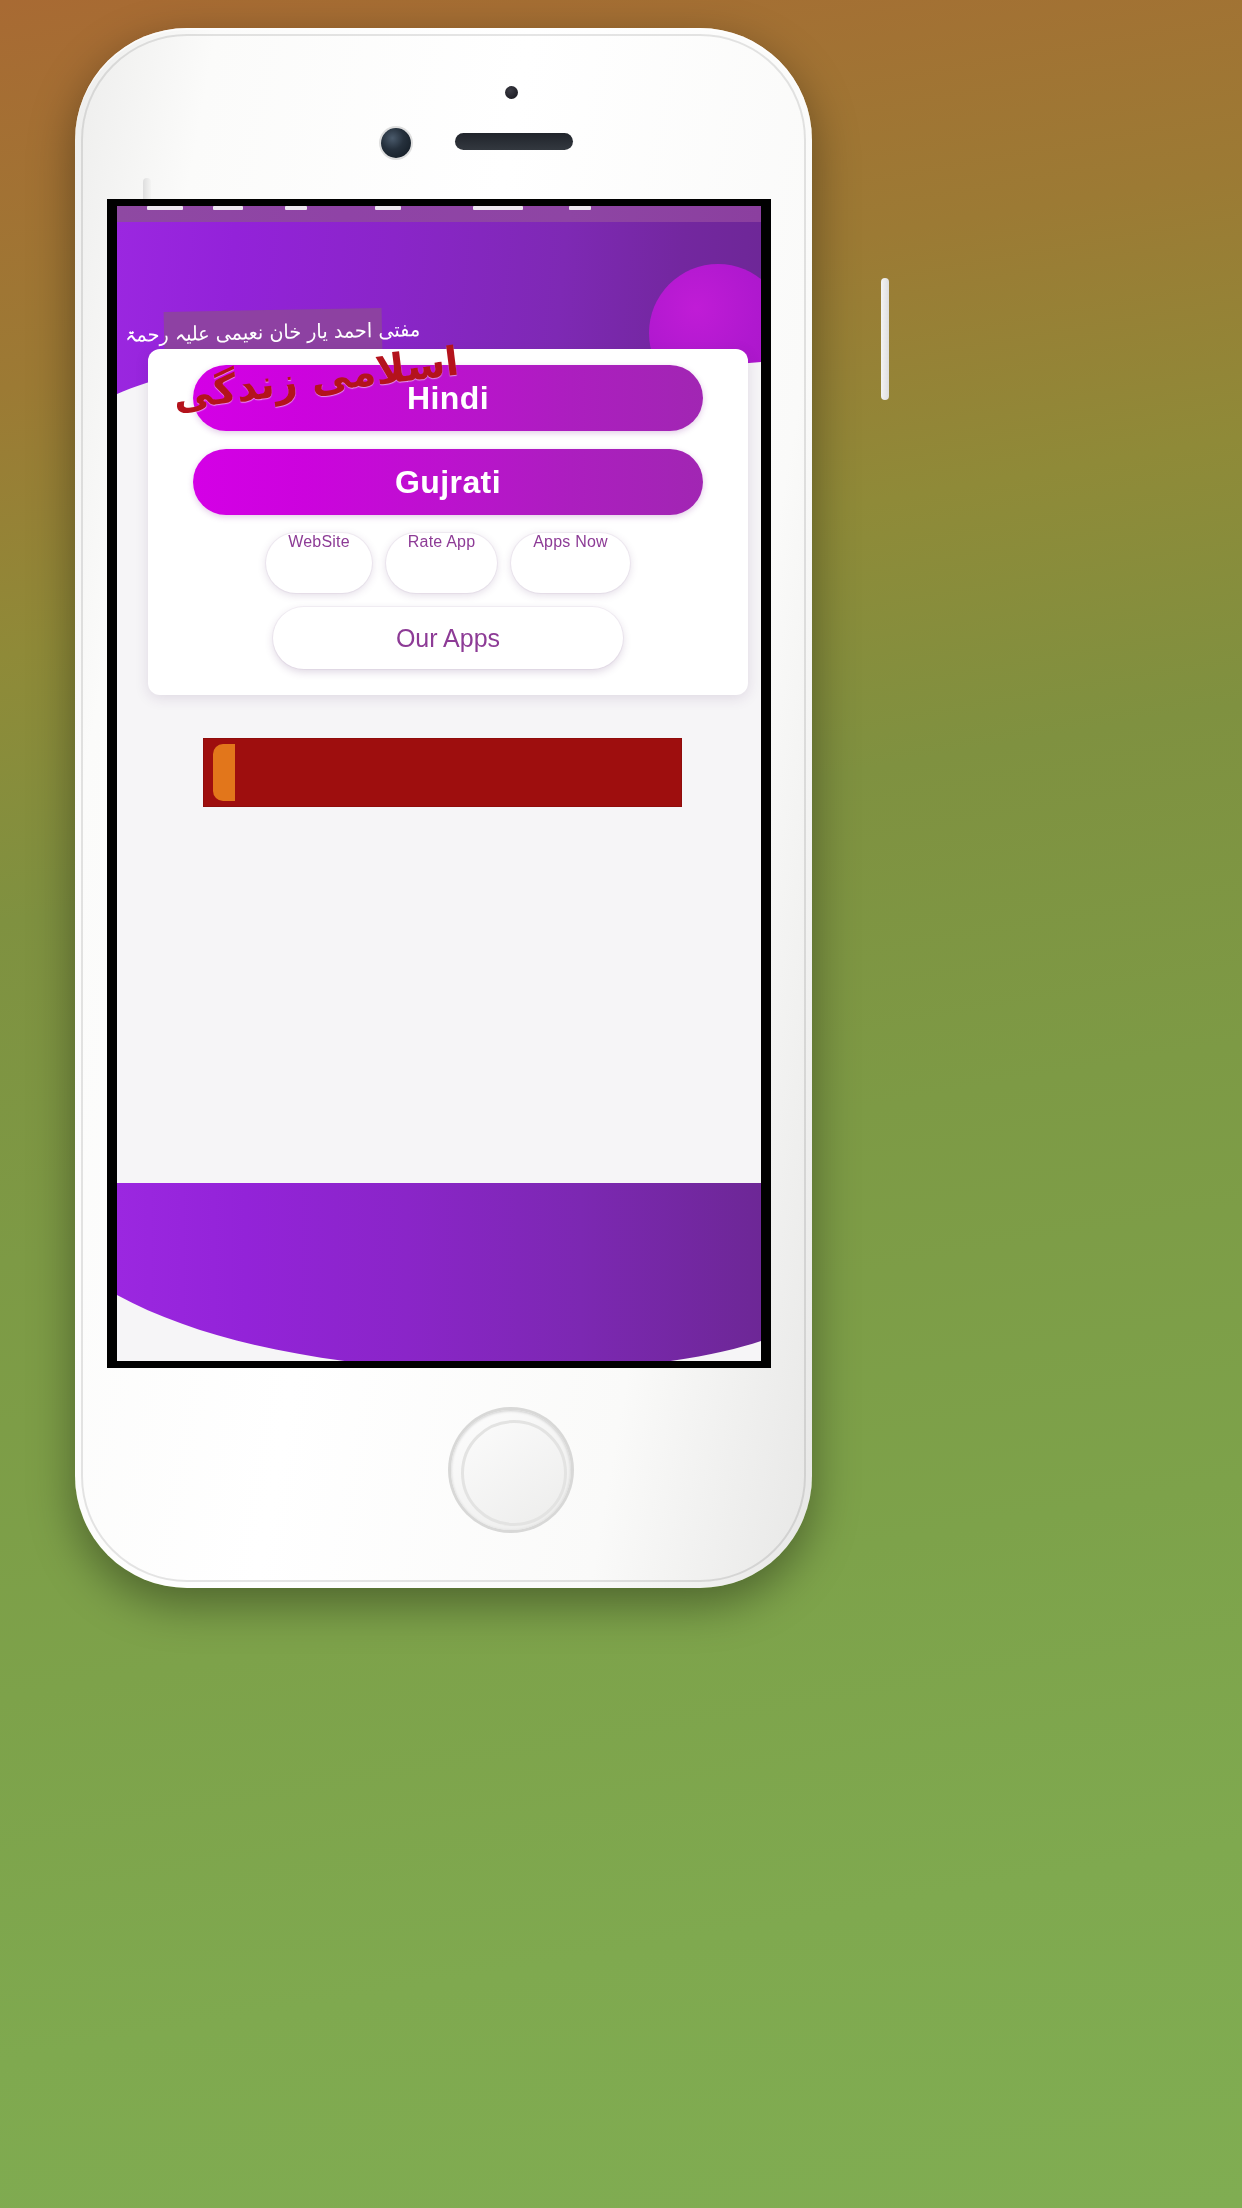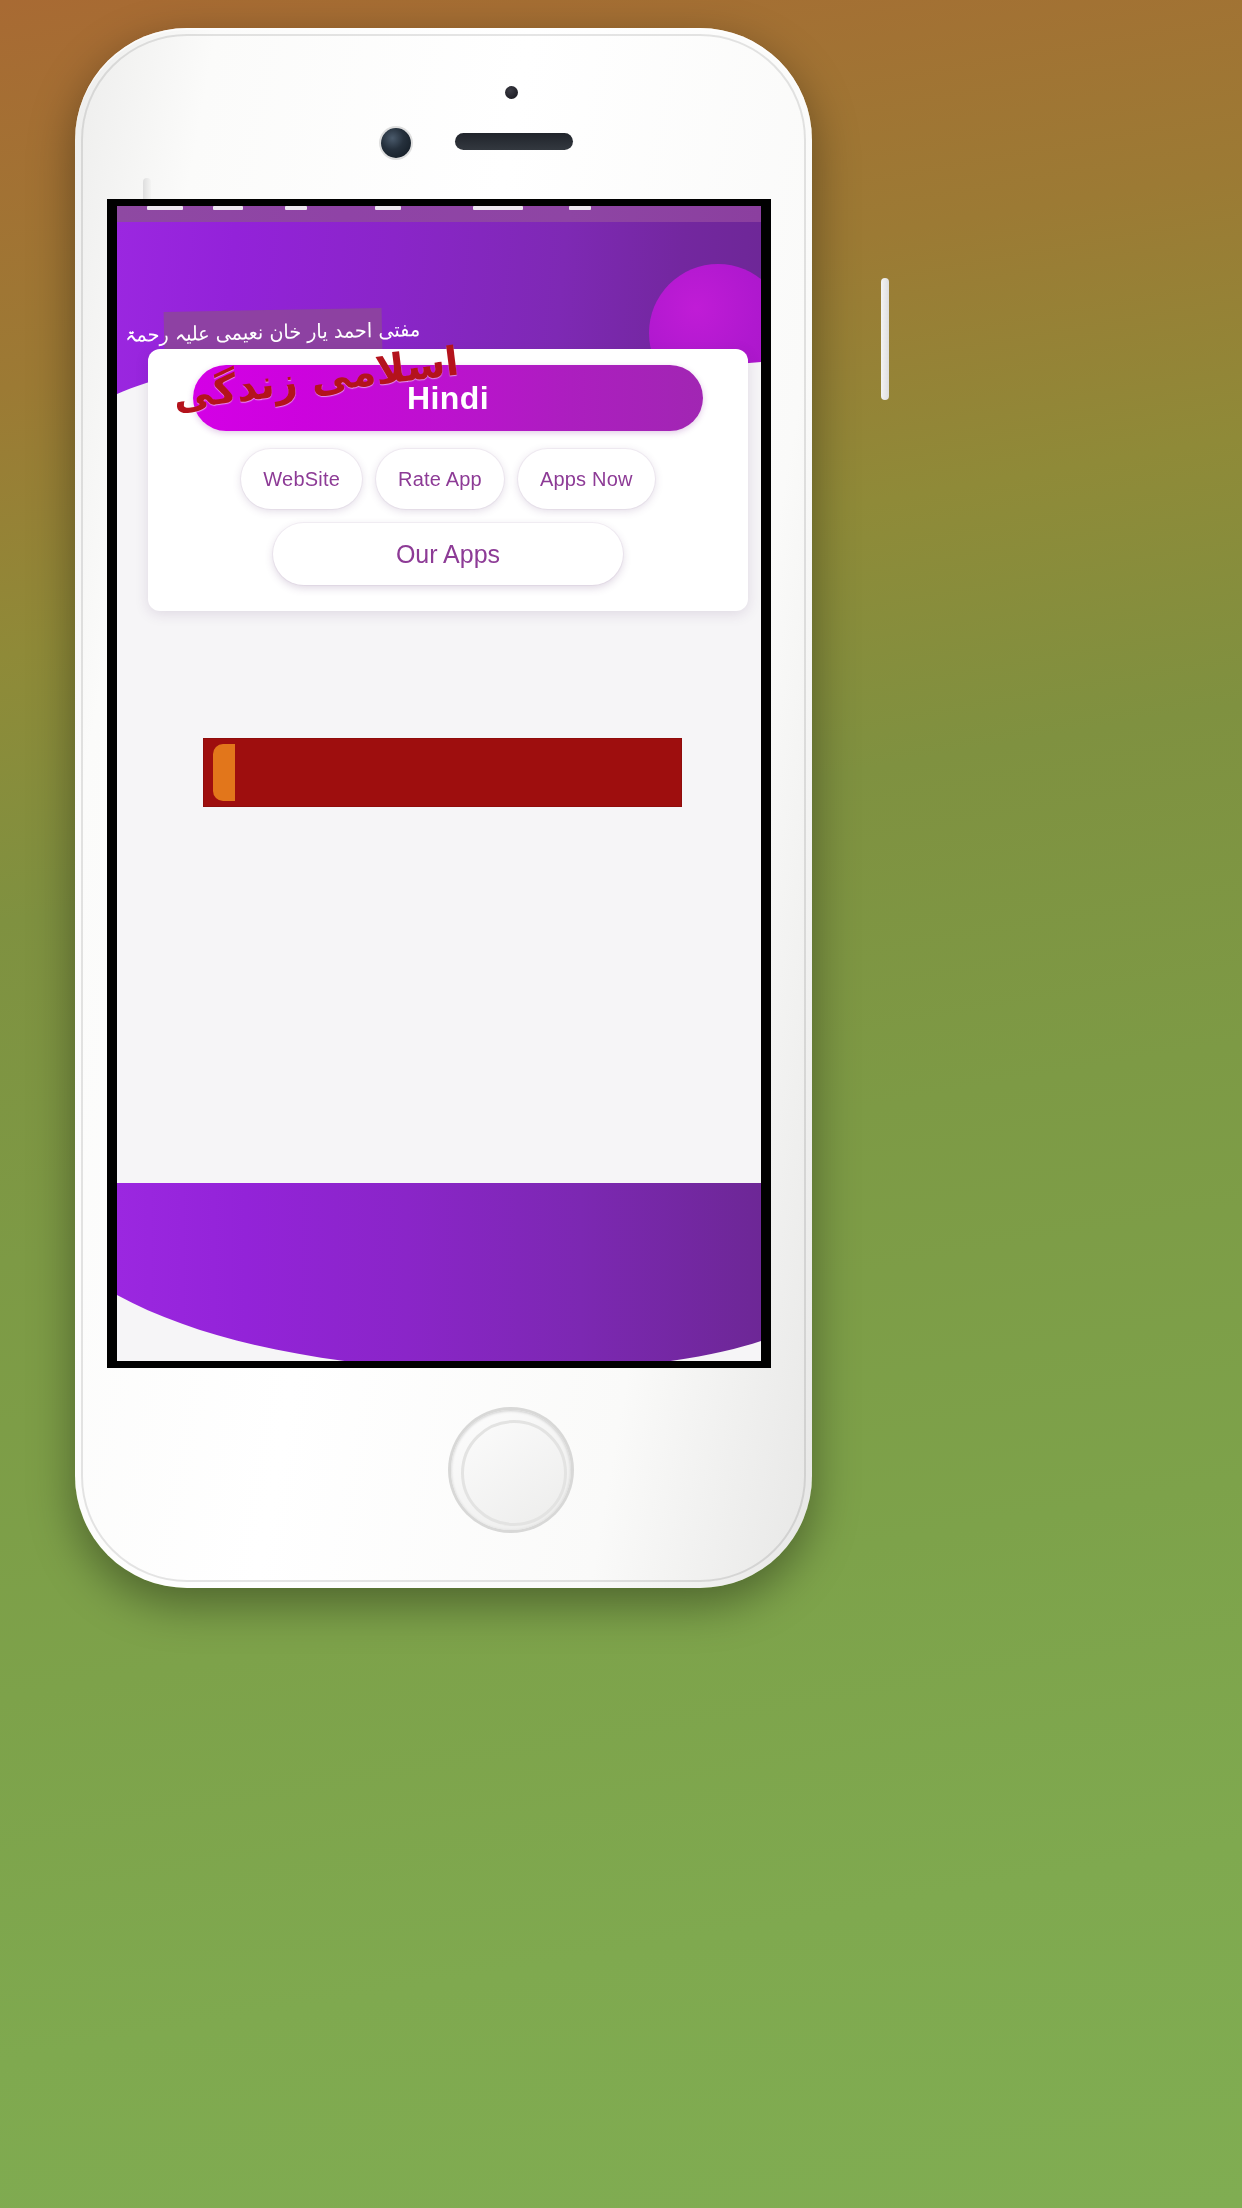--- a/index.html
+++ b/index.html
@@ -124,22 +124,22 @@
     font-family:"DejaVu Sans","Liberation Sans",sans-serif;
     transform:rotate(-7deg);text-shadow:0 1px 1px rgba(255,255,255,.55);
     pointer-events:none;white-space:nowrap;
   }
 
   
   #pill-row{display:flex;justify-content:center;gap:14px;margin:4px 0 0 0;}
   .pill-sm{
     background:#fff;border:none;border-radius:34px;height:60px;padding:0 22px;cursor:pointer;
     box-shadow:0 2px 8px rgba(90,50,110,.18), 0 0 0 1px rgba(150,110,170,.08);
-    color:#8d3b96;font-size:20px;letter-spacing:.2px;
-    display:flex;align-items:center;justify-content:center;white-space:nowrap;
+    color:#8d3b96;font-size:16px;letter-spacing:.2px;
+    display:flex;align-items:flex-start;justify-content:center;white-space:nowrap;
   }
   #our-apps-wrap{display:flex;justify-content:center;margin-top:14px;}
   #our-apps{
     background:#fff;border:none;border-radius:34px;height:62px;width:350px;cursor:pointer;
     box-shadow:0 3px 9px rgba(90,50,110,.20), 0 0 0 1px rgba(150,110,170,.08);
     color:#8d3b96;font-size:25px;
     display:flex;align-items:center;justify-content:center;
   }
 
   
@@ -205,20 +205,23 @@
       </div>
     </div>
 
     <div id="menu-card">
 
 
       <button class="pill-big">
         <span>Hindi</span>
       </button>
 
+      <button class="pill-big">
+        <span>Gujrati</span>
+      </button>
 
       <div id="pill-row">
         <button class="pill-sm">
           <span>WebSite</span>
         </button>
         <button class="pill-sm">
           <span>Rate App</span>
         </button>
         <button class="pill-sm">
           <span>Apps Now</span>

